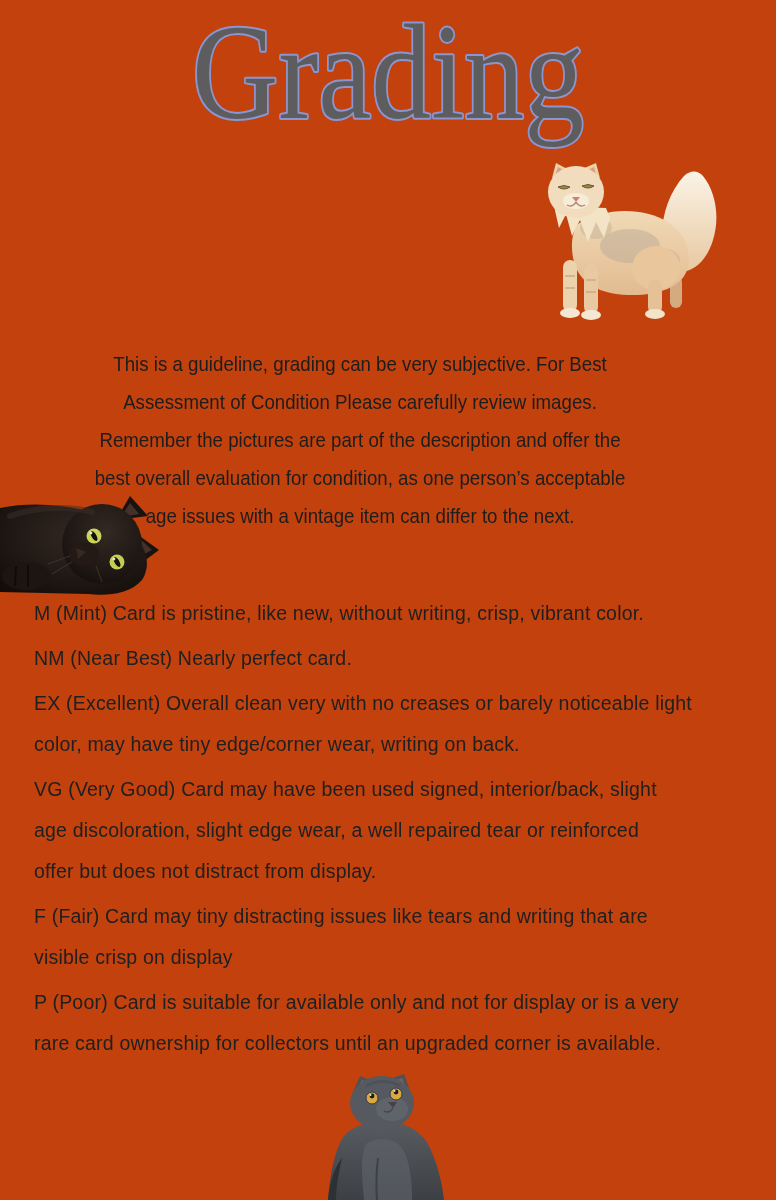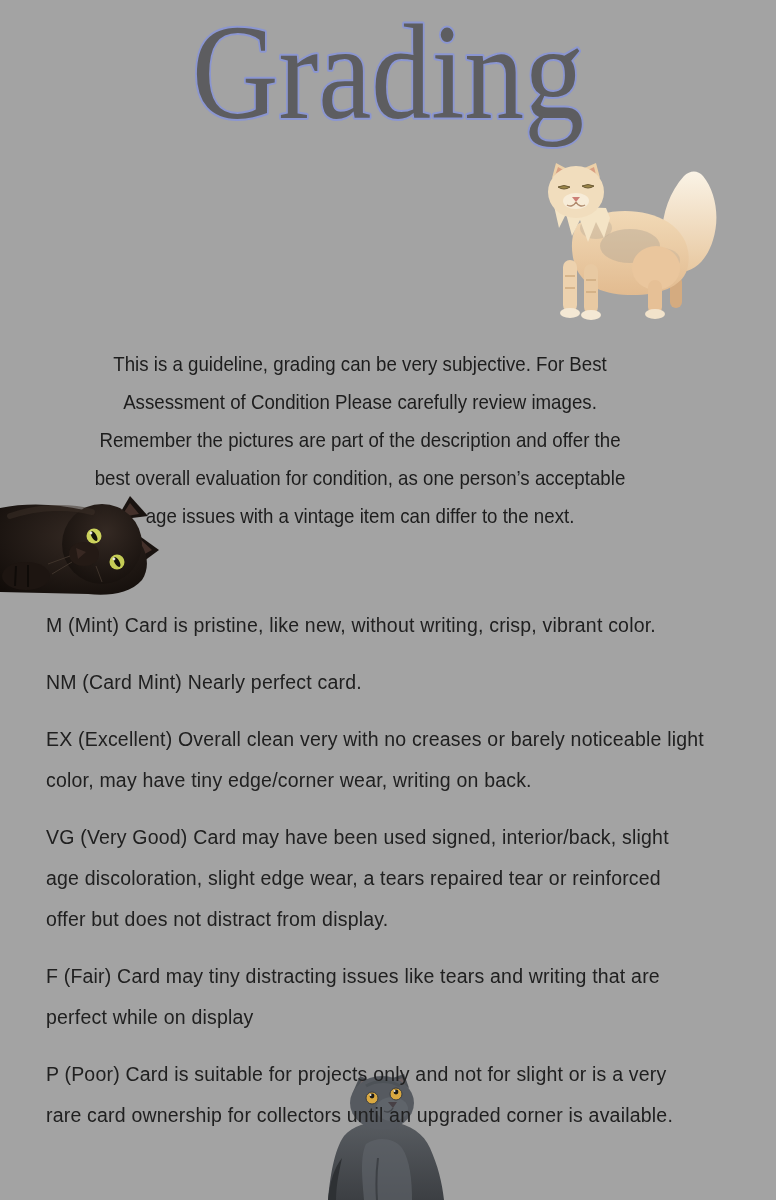--- a/index.html
+++ b/index.html
@@ -1,38 +1,38 @@
 <!DOCTYPE html>
 <html><head>
 <meta charset="utf-8">
 <title>Grading</title>
 <style>
   html,body{margin:0;padding:0;background:#ffffff;}
   .page{
     position:relative;
     width:776px;height:1200px;
-    background:#a3a3a3;
+    background:#c2410c;
     overflow:hidden;
     font-family:"Liberation Sans",sans-serif;
   }
   
   .title-svg{position:absolute;top:6px;left:0;}
   
   .intro{
     position:absolute;top:345px;left:0;width:720px;
     text-align:center;color:#1d1d1d;
     font-size:21px;line-height:38px;font-weight:normal;
   }
   .intro .iline{white-space:nowrap;transform:scaleX(.89);transform-origin:50% 50%;}
   
   .grades{
     position:absolute;top:589px;left:30px;width:736px;
     color:#202020;font-size:19.5px;line-height:41px;letter-spacing:.2px;
   }
-  .grade{margin:16px;}
+  .grade{margin:4px;}
   .gline{display:block;white-space:nowrap;}
   
   .cat{position:absolute;}
   .cat-cream{top:162px;left:532px;}
   .cat-black{top:494px;left:0;}
   .cat-gray{top:1074px;left:326px;}
 </style>
 </head>
 <body>
 
@@ -161,34 +161,34 @@
     <div class="iline">Remember the pictures are part of the description and offer the</div>
     <div class="iline">best overall evaluation for condition, as one person’s acceptable</div>
     <div class="iline">age issues with a vintage item can differ to the next.</div>
   </div>
 
   <div class="grades">
     <p class="grade">
       <span class="gline">M (Mint) Card is pristine, like new, without writing, crisp, vibrant color.</span>
     </p>
     <p class="grade">
-      <span class="gline">NM (Card Mint) Nearly perfect card.</span>
+      <span class="gline">NM (Near Best) Nearly perfect card.</span>
     </p>
     <p class="grade">
       <span class="gline">EX (Excellent) Overall clean very with no creases or barely noticeable light</span>
       <span class="gline">color, may have tiny edge/corner wear, writing on back.</span>
     </p>
     <p class="grade">
       <span class="gline">VG (Very Good) Card may have been used signed, interior/back, slight</span>
-      <span class="gline">age discoloration, slight edge wear, a tears repaired tear or reinforced</span>
+      <span class="gline">age discoloration, slight edge wear, a well repaired tear or reinforced</span>
       <span class="gline">offer but does not distract from display.</span>
     </p>
     <p class="grade">
       <span class="gline">F (Fair) Card may tiny distracting issues like tears and writing that are</span>
-      <span class="gline">perfect while on display</span>
+      <span class="gline">visible crisp on display</span>
     </p>
     <p class="grade">
-      <span class="gline">P (Poor) Card is suitable for projects only and not for slight or is a very</span>
+      <span class="gline">P (Poor) Card is suitable for available only and not for display or is a very</span>
       <span class="gline">rare card ownership for collectors until an upgraded corner is available.</span>
     </p>
   </div>
 
 </div>
 
 </body></html>

